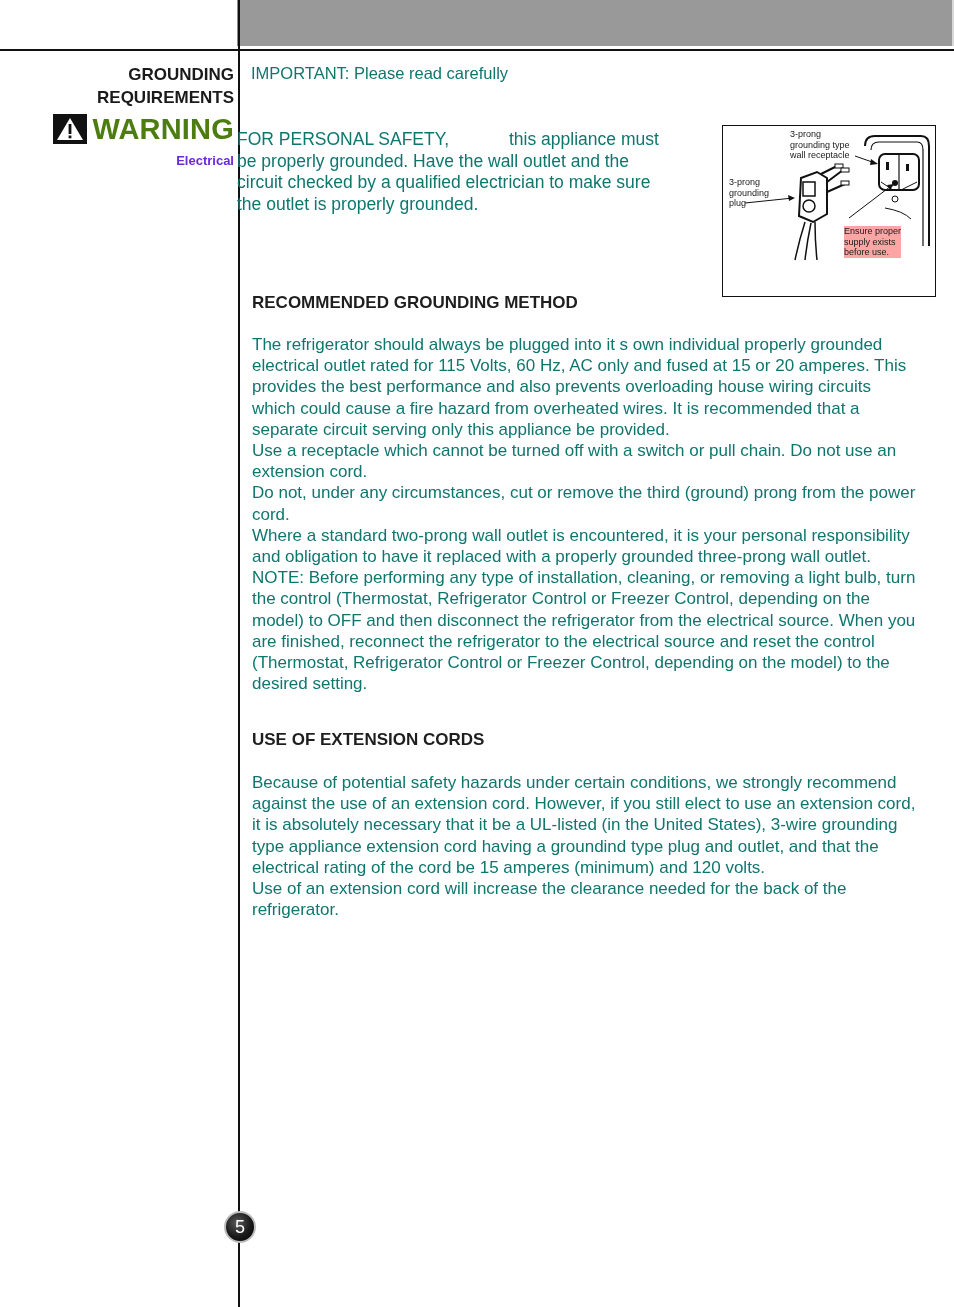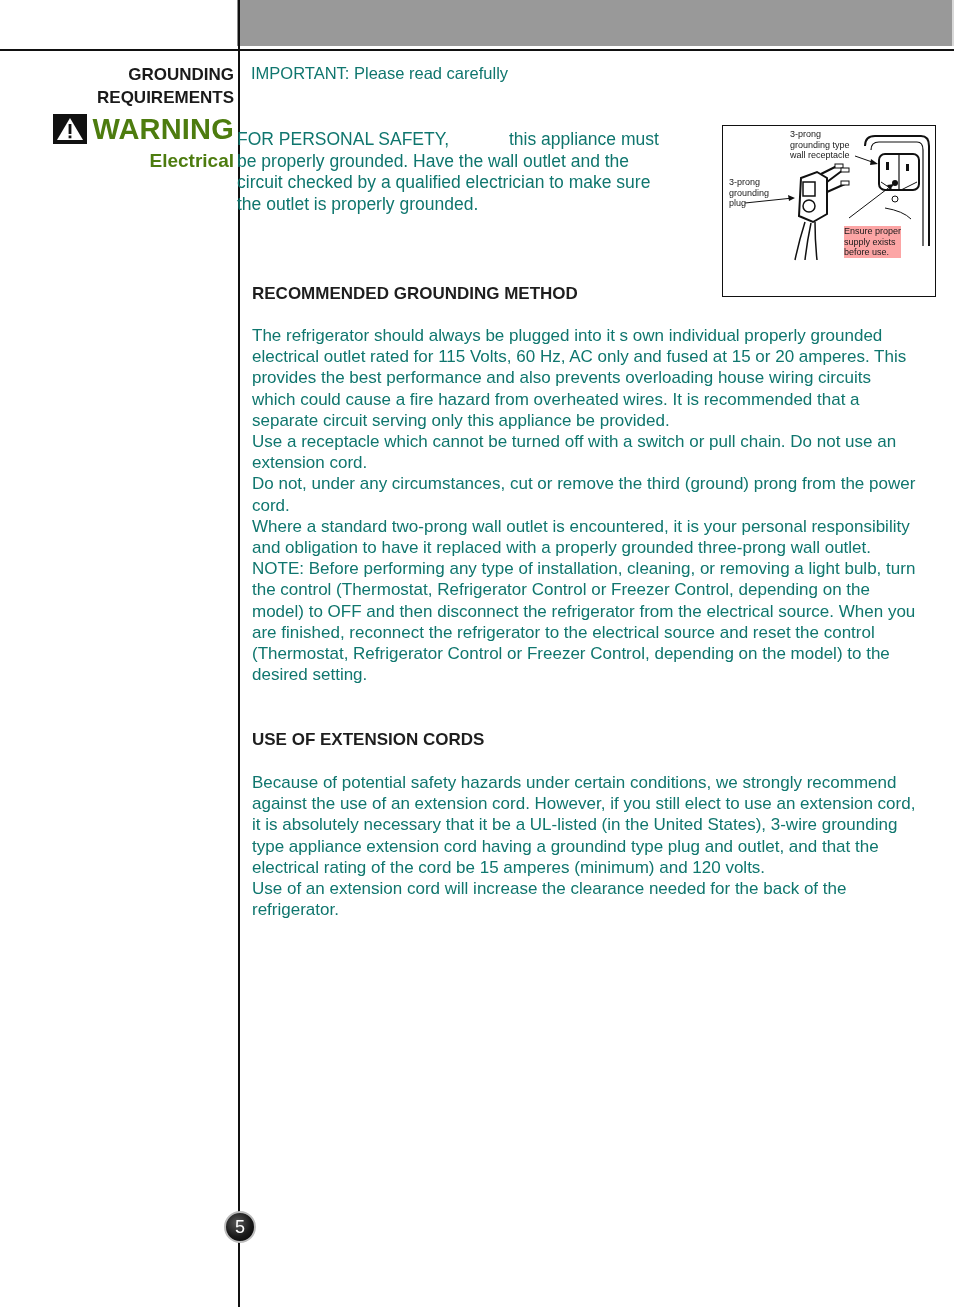--- a/index.html
+++ b/index.html
@@ -21,21 +21,21 @@
       font-weight: bold; font-size: 17px; line-height: 23px; color: #1a1a1a;
     }
     .warning-row {
       display: flex; justify-content: flex-end; align-items: center; margin-top: 3px; height: 34px;
     }
     .warn-icon {
       width: 34px; height: 30px; background: #111; display: flex; align-items: center; justify-content: center;
       margin-right: 5px;
     }
     .warning-word { font-weight: bold; font-size: 29px; letter-spacing: 0.2px; color: #4d7c0f; line-height: 34px; }
-    .side-sub { font-weight: bold; font-size: 19px; line-height: 25px; color: #4d7c0f; margin-top: 2px; }
+    .side-sub { font-weight: bold; font-size: 13px; line-height: 25px; color: #6d28d9; margin-top: 2px; }
 
     .main { position: absolute; left: 251px; top: 63px; width: 665px; }
     .p { font-size: 17px; line-height: 21.2px; margin: 0; color: #0f766e; }
     .intro { font-size: 16.5px; line-height: 21px; }
     .safety { position: absolute; left: 237px; top: 129px; width: 430px; font-size: 17.5px; line-height: 21.5px; }
     .gap { width: 60px; display: inline-block; }
     .diagram {
       position: absolute; left: 690px; top: 125px; width: 214px; height: 172px;
       border: 1.5px solid #111; box-sizing: border-box; background: #fff; margin-left: 32px;
     }
@@ -122,21 +122,21 @@
     <div>grounding</div>
     <div>plug</div>
   </div>
   <div class="lbl" style="left:121px;top:100px;background:#fca5a5;">
     <div>Ensure proper</div>
     <div>supply exists</div>
     <div>before use.</div>
   </div>
 </div>
 
-<div class="body-block" style="top:283px;">
+<div class="body-block" style="top:292px;">
   <p class="section-head">RECOMMENDED GROUNDING METHOD</p>
   <div style="height:21px"></div>
   <p class="p">The refrigerator should always be plugged into it s own individual properly grounded electrical outlet rated for 115 Volts, 60 Hz, AC only and fused at 15 or 20 amperes. This provides the best performance and also prevents overloading house wiring circuits which could cause a fire hazard from overheated wires. It is recommended that a separate circuit serving only this appliance be provided.</p>
   <p class="p">Use a receptacle which cannot be turned off with a switch or pull chain. Do not use an extension cord.</p>
   <p class="p">Do not, under any circumstances, cut or remove the third (ground) prong from the power cord.</p>
   <p class="p">Where a standard two-prong wall outlet is encountered, it is your personal responsibility and obligation to have it replaced with a properly grounded three-prong wall outlet.</p>
   <p class="p">NOTE: Before performing any type of installation, cleaning, or removing a light bulb, turn the control (Thermostat, Refrigerator Control or Freezer Control, depending on the model) to OFF and then disconnect the refrigerator from the electrical source. When you are finished, reconnect the refrigerator to the electrical source and reset the control (Thermostat, Refrigerator Control or Freezer Control, depending on the model) to the desired setting.</p>
 </div>
 
 <div class="body-block" style="top:729px;">

